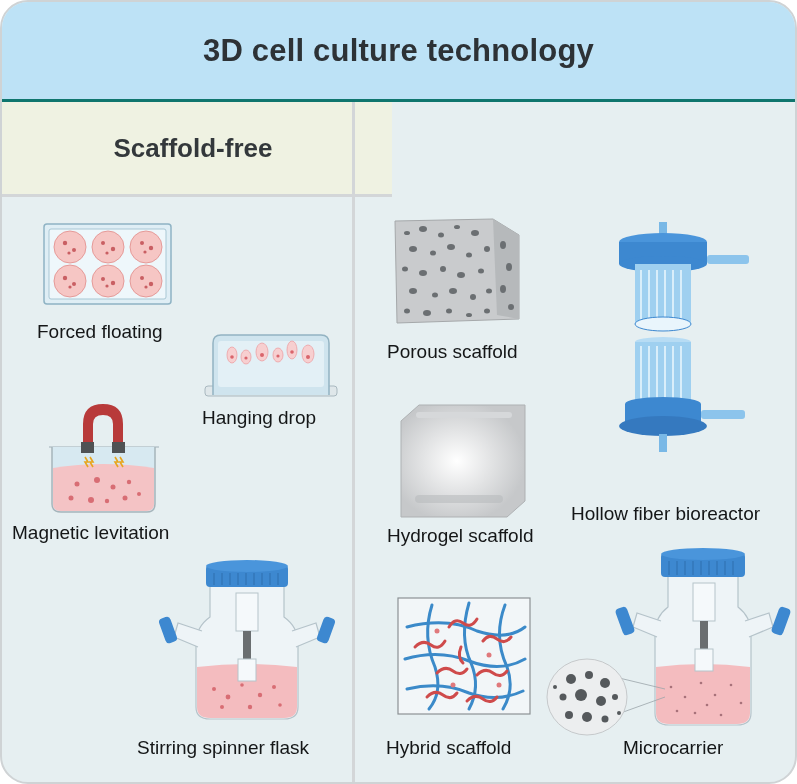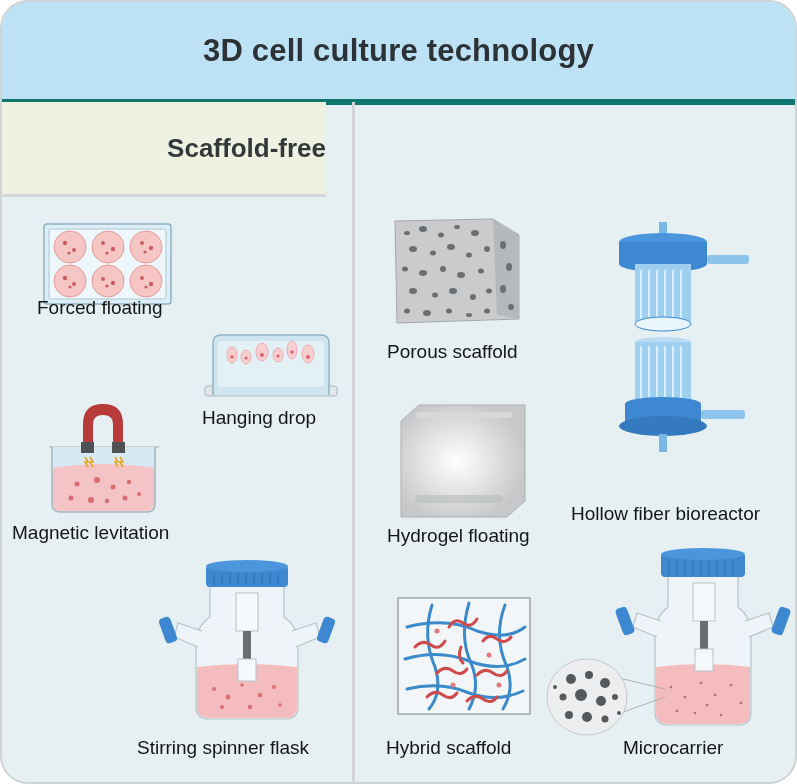--- a/index.html
+++ b/index.html
@@ -4,30 +4,30 @@
 <style>
   html, body { margin: 0; padding: 0; background: #ffffff; }
   body { width: 797px; height: 784px; position: relative; overflow: hidden; font-family: "Liberation Sans", sans-serif; }
   .frame {
     position: absolute; left: 0; top: 0; width: 793px; height: 780px;
     border: 2px solid #cfd3d5; border-radius: 28px; overflow: hidden;
     background: #e6eff1;
   }
   .header {
     position: absolute; left: 0; top: 0; width: 793px; height: 97px;
-    background: #bde2f6; border-bottom: 6px solid #0f766e;
+    background: #bde2f6; border-bottom: 3px solid #0f766e;
     display: flex; align-items: center; justify-content: center;
   }
   .header-title { font-size: 31px; font-weight: bold; color: #2d3236; letter-spacing: 0.2px; }
   .sub {
     position: absolute; top: 100px; height: 92px;
     display: flex; align-items: center; justify-content: center;
     border-bottom: 3px solid #d3d6d8;
   }
-  .sub-free { left: 0; width: 324px; background: #eff2e2; justify-content: flex-end; }
+  .sub-free { left: 0; width: 390px; background: #eff2e2; }
   .sub-based { left: 353px; width: 440px; background: #f5dfdf; }
   .sub-title { font-size: 26px; font-weight: bold; }
   .sub-free .sub-title { color: #33383b; margin-left: -8px; }
   .sub-based .sub-title { color: #121314; margin-left: -12px; }
   .vdiv { position: absolute; left: 350px; top: 100px; width: 3px; height: 680px; background: #d3d6d8; }
   .panel { position: absolute; top: 195px; height: 585px; }
   .panel-free { left: 0; width: 350px; }
   .panel-based { left: 353px; width: 408px; }
   .item { position: absolute; }
   .label { position: absolute; font-size: 19px; color: #141617; white-space: nowrap; }
@@ -76,21 +76,21 @@
             <circle cx="31" cy="61" r="2"></circle>
             <circle cx="27" cy="64" r="1.6"></circle>
           <circle cx="60" cy="56" r="2"></circle>
             <circle cx="70" cy="60" r="2.2"></circle>
             <circle cx="64" cy="63" r="1.6"></circle>
           <circle cx="99" cy="55" r="2"></circle>
             <circle cx="108" cy="61" r="2.2"></circle>
             <circle cx="103" cy="64" r="1.6"></circle>
         </g>
       </svg>
-      <span class="label" style="left:35px;top:100px;">Forced floating</span>
+      <span class="label" style="left:35px;top:124px;">Forced floating</span>
     </div>
 
     <div class="item" style="left:190px;top:125px;width:160px;height:110px;">
       <svg width="134" height="65" style="left:12px;top:11px;">
         <rect x="1" y="53" width="132" height="10" rx="3" fill="#dfe7ea" stroke="#a9b8bf" stroke-width="1"></rect>
         <path d="M9 62 L9 10 Q9 2 17 2 L117 2 Q125 2 125 10 L125 62" fill="#cfe4ee" stroke="#93b3c2" stroke-width="1.5"></path>
         <rect x="14" y="8" width="106" height="46" rx="3" fill="#e3f0f6"></rect>
         <g fill="#f7cfd0" stroke="#ec9fa3" stroke-width="0.8">
           <ellipse cx="28" cy="22" rx="5" ry="8"></ellipse>
             <ellipse cx="42" cy="24" rx="5" ry="7"></ellipse>
@@ -269,21 +269,21 @@
         <defs>
           <radialGradient id="gelglow" cx="0.45" cy="0.5" r="0.55">
             <stop offset="0" stop-color="#ffffff"></stop>
             <stop offset="1" stop-color="#c6c8ca"></stop>
           </radialGradient>
         </defs>
         <path d="M2 18 L20 2 L126 2 L126 98 L108 114 L2 114 Z" fill="url(#gelglow)" stroke="#aeb1b3" stroke-width="1"></path>
         <path d="M20 12 L110 12" stroke="#d6d8da" stroke-width="6" stroke-linecap="round"></path>
         <path d="M20 96 L100 96" stroke="#b9bcbe" stroke-width="8" stroke-linecap="round" opacity="0.6"></path>
       </svg>
-      <span class="label" style="left:32px;top:128px;">Hydrogel floating</span>
+      <span class="label" style="left:32px;top:128px;">Hydrogel scaffold</span>
     </div>
 
     <div class="item" style="left:0;top:395px;width:200px;height:190px;">
       <svg width="134" height="118" style="left:42px;top:5px;">
         <rect x="1" y="1" width="132" height="116" fill="#f2f6f8" stroke="#8c9194" stroke-width="1.2"></rect>
         <g stroke="#3b8ac9" stroke-width="3" fill="none" stroke-linecap="round">
           <path d="M35 8 Q25 40 38 70 Q46 95 32 112"></path>
           <path d="M72 6 Q62 40 74 66 Q84 90 72 112"></path>
           <path d="M108 8 Q96 40 110 70 Q118 92 106 112"></path>
           <path d="M10 30 Q50 20 80 34 Q110 44 128 30"></path>

